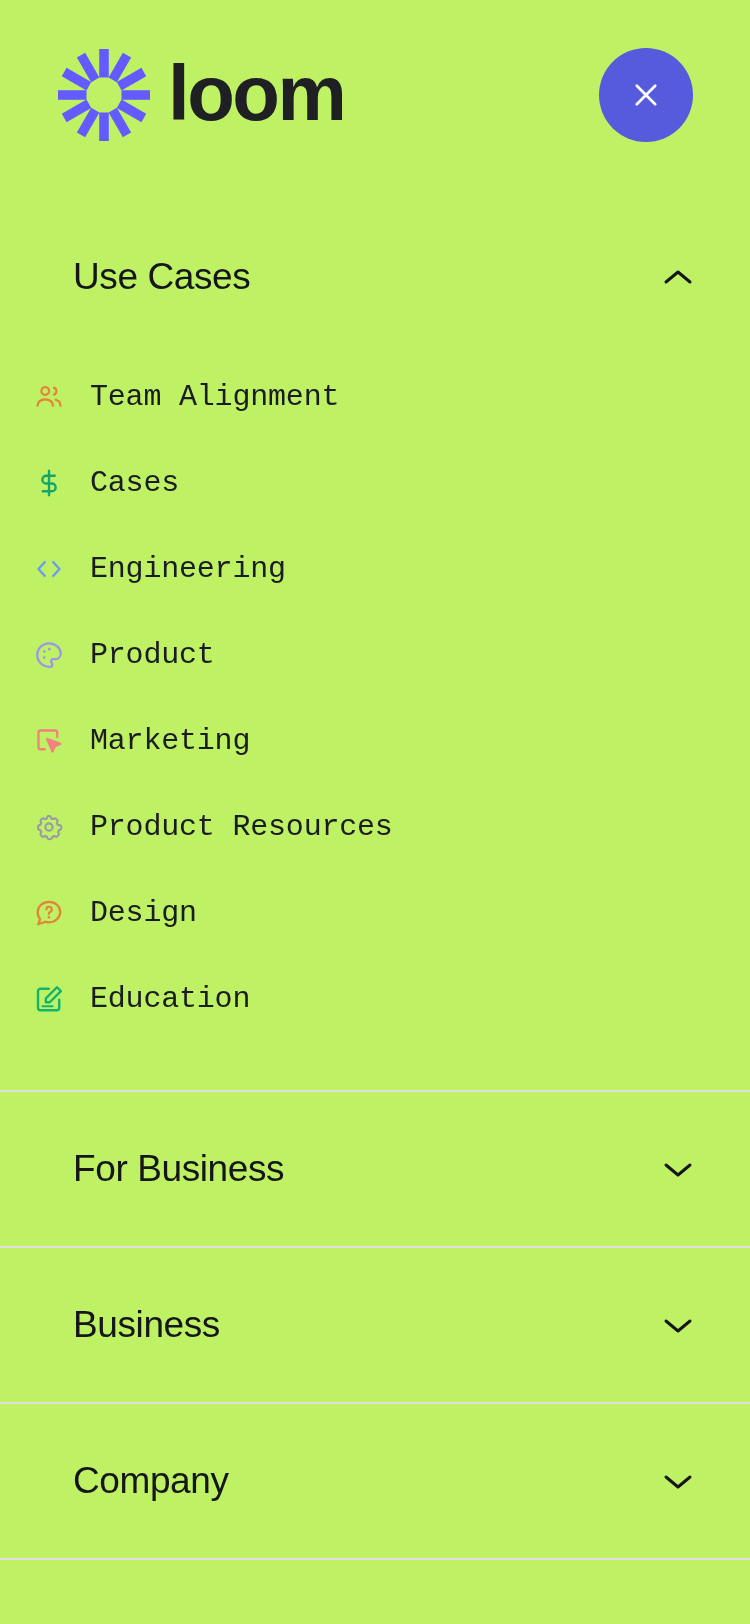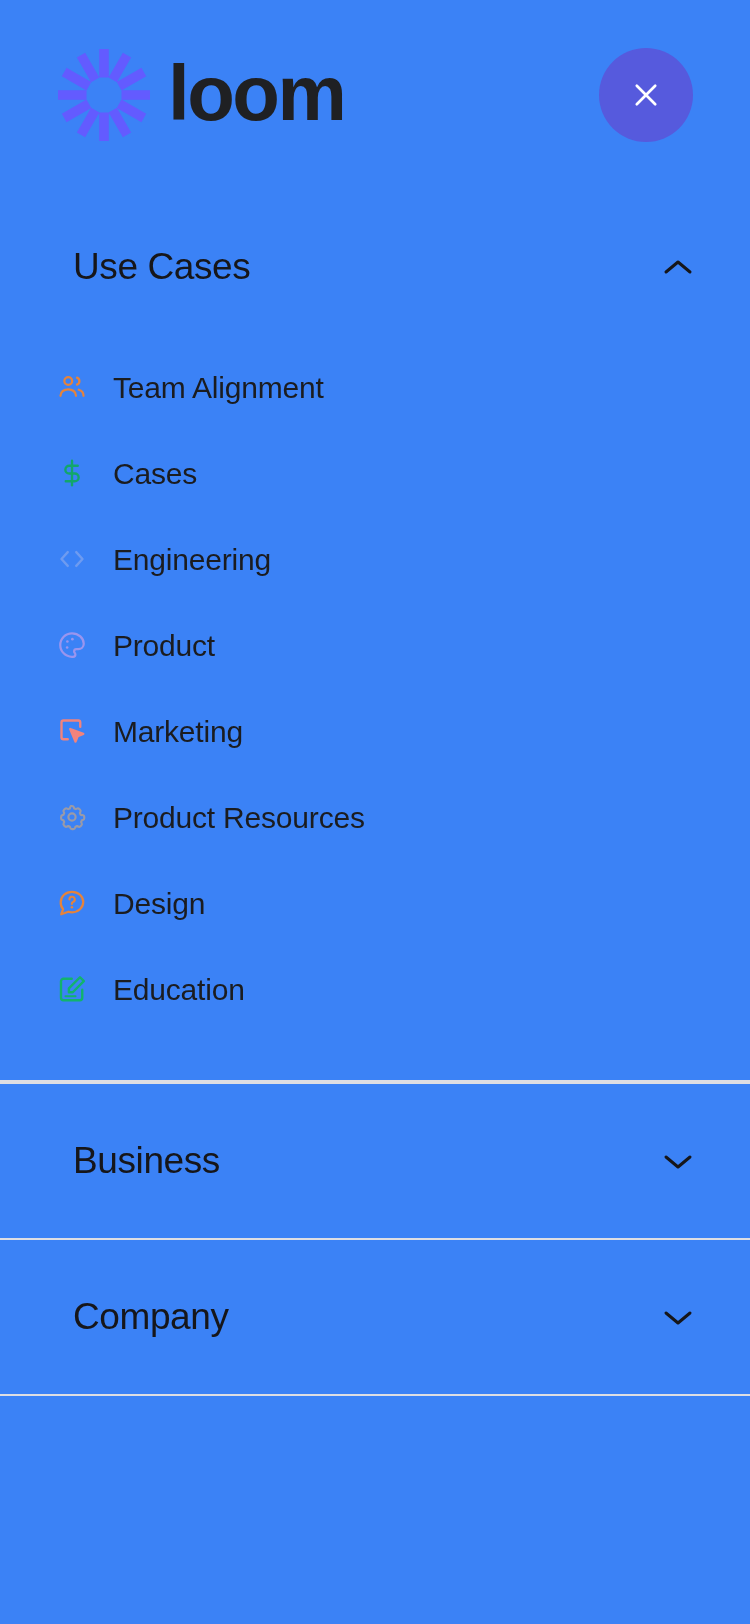--- a/index.html
+++ b/index.html
@@ -9,21 +9,21 @@
     height: 1624px;
     background: #ffffff;
     font-family: "Liberation Sans", sans-serif;
     -webkit-font-smoothing: antialiased;
   }
 
   #app {
     position: relative;
     width: 750px;
     height: 1624px;
-    background: #3b82f6;
+    background: #bef264;
     overflow: hidden;
   }
 
   
   .header {
     position: absolute;
     top: 0; left: 0;
     width: 750px;
     height: 190px;
     display: flex;
@@ -66,21 +66,21 @@
     align-items: center;
     justify-content: center;
     cursor: pointer;
     flex: 0 0 94px;
   }
   .close-button svg { display: block; }
 
   
   .nav {
     position: absolute;
-    top: 190px; left: 0;
+    top: 200px; left: 0;
     width: 750px;
   }
 
   .section-header {
     display: flex;
     align-items: center;
     justify-content: space-between;
     padding: 0 57px 0 73px;
     height: 154px;
     cursor: pointer;
@@ -106,23 +106,24 @@
 
   
   .usecases-panel {
     padding: 0 0 48px 0;
   }
 
   .menu-item {
     display: flex;
     align-items: center;
     height: 86px;
-    padding: 0 57px 0 55px;
+    padding: 0 57px 0 32px;
     cursor: pointer;
     text-decoration: none;
+    font-family: Liberation Mono, monospace;
   }
 
   .menu-icon {
     width: 34px;
     height: 34px;
     flex: 0 0 34px;
     display: flex;
     align-items: center;
     justify-content: center;
     margin-right: 24px;
@@ -274,20 +275,28 @@
             </svg>
           </span>
           <span class="menu-label">Education</span>
         </a>
 
       </div>
     </div>
 
     <div class="divider"></div>
 
+    <div>
+      <div class="section-header">
+        <span class="section-title">For Business</span>
+        <svg class="chev" viewBox="0 0 30 18" fill="none" aria-hidden="true">
+          <path d="M3 5 L15 15 L27 5" stroke="#16161a" stroke-width="3" stroke-linecap="round" stroke-linejoin="round"></path>
+        </svg>
+      </div>
+    </div>
 
     <div class="divider"></div>
 
     <div>
       <div class="section-header">
         <span class="section-title">Business</span>
         <svg class="chev" viewBox="0 0 30 18" fill="none" aria-hidden="true">
           <path d="M3 5 L15 15 L27 5" stroke="#16161a" stroke-width="3" stroke-linecap="round" stroke-linejoin="round"></path>
         </svg>
       </div>

